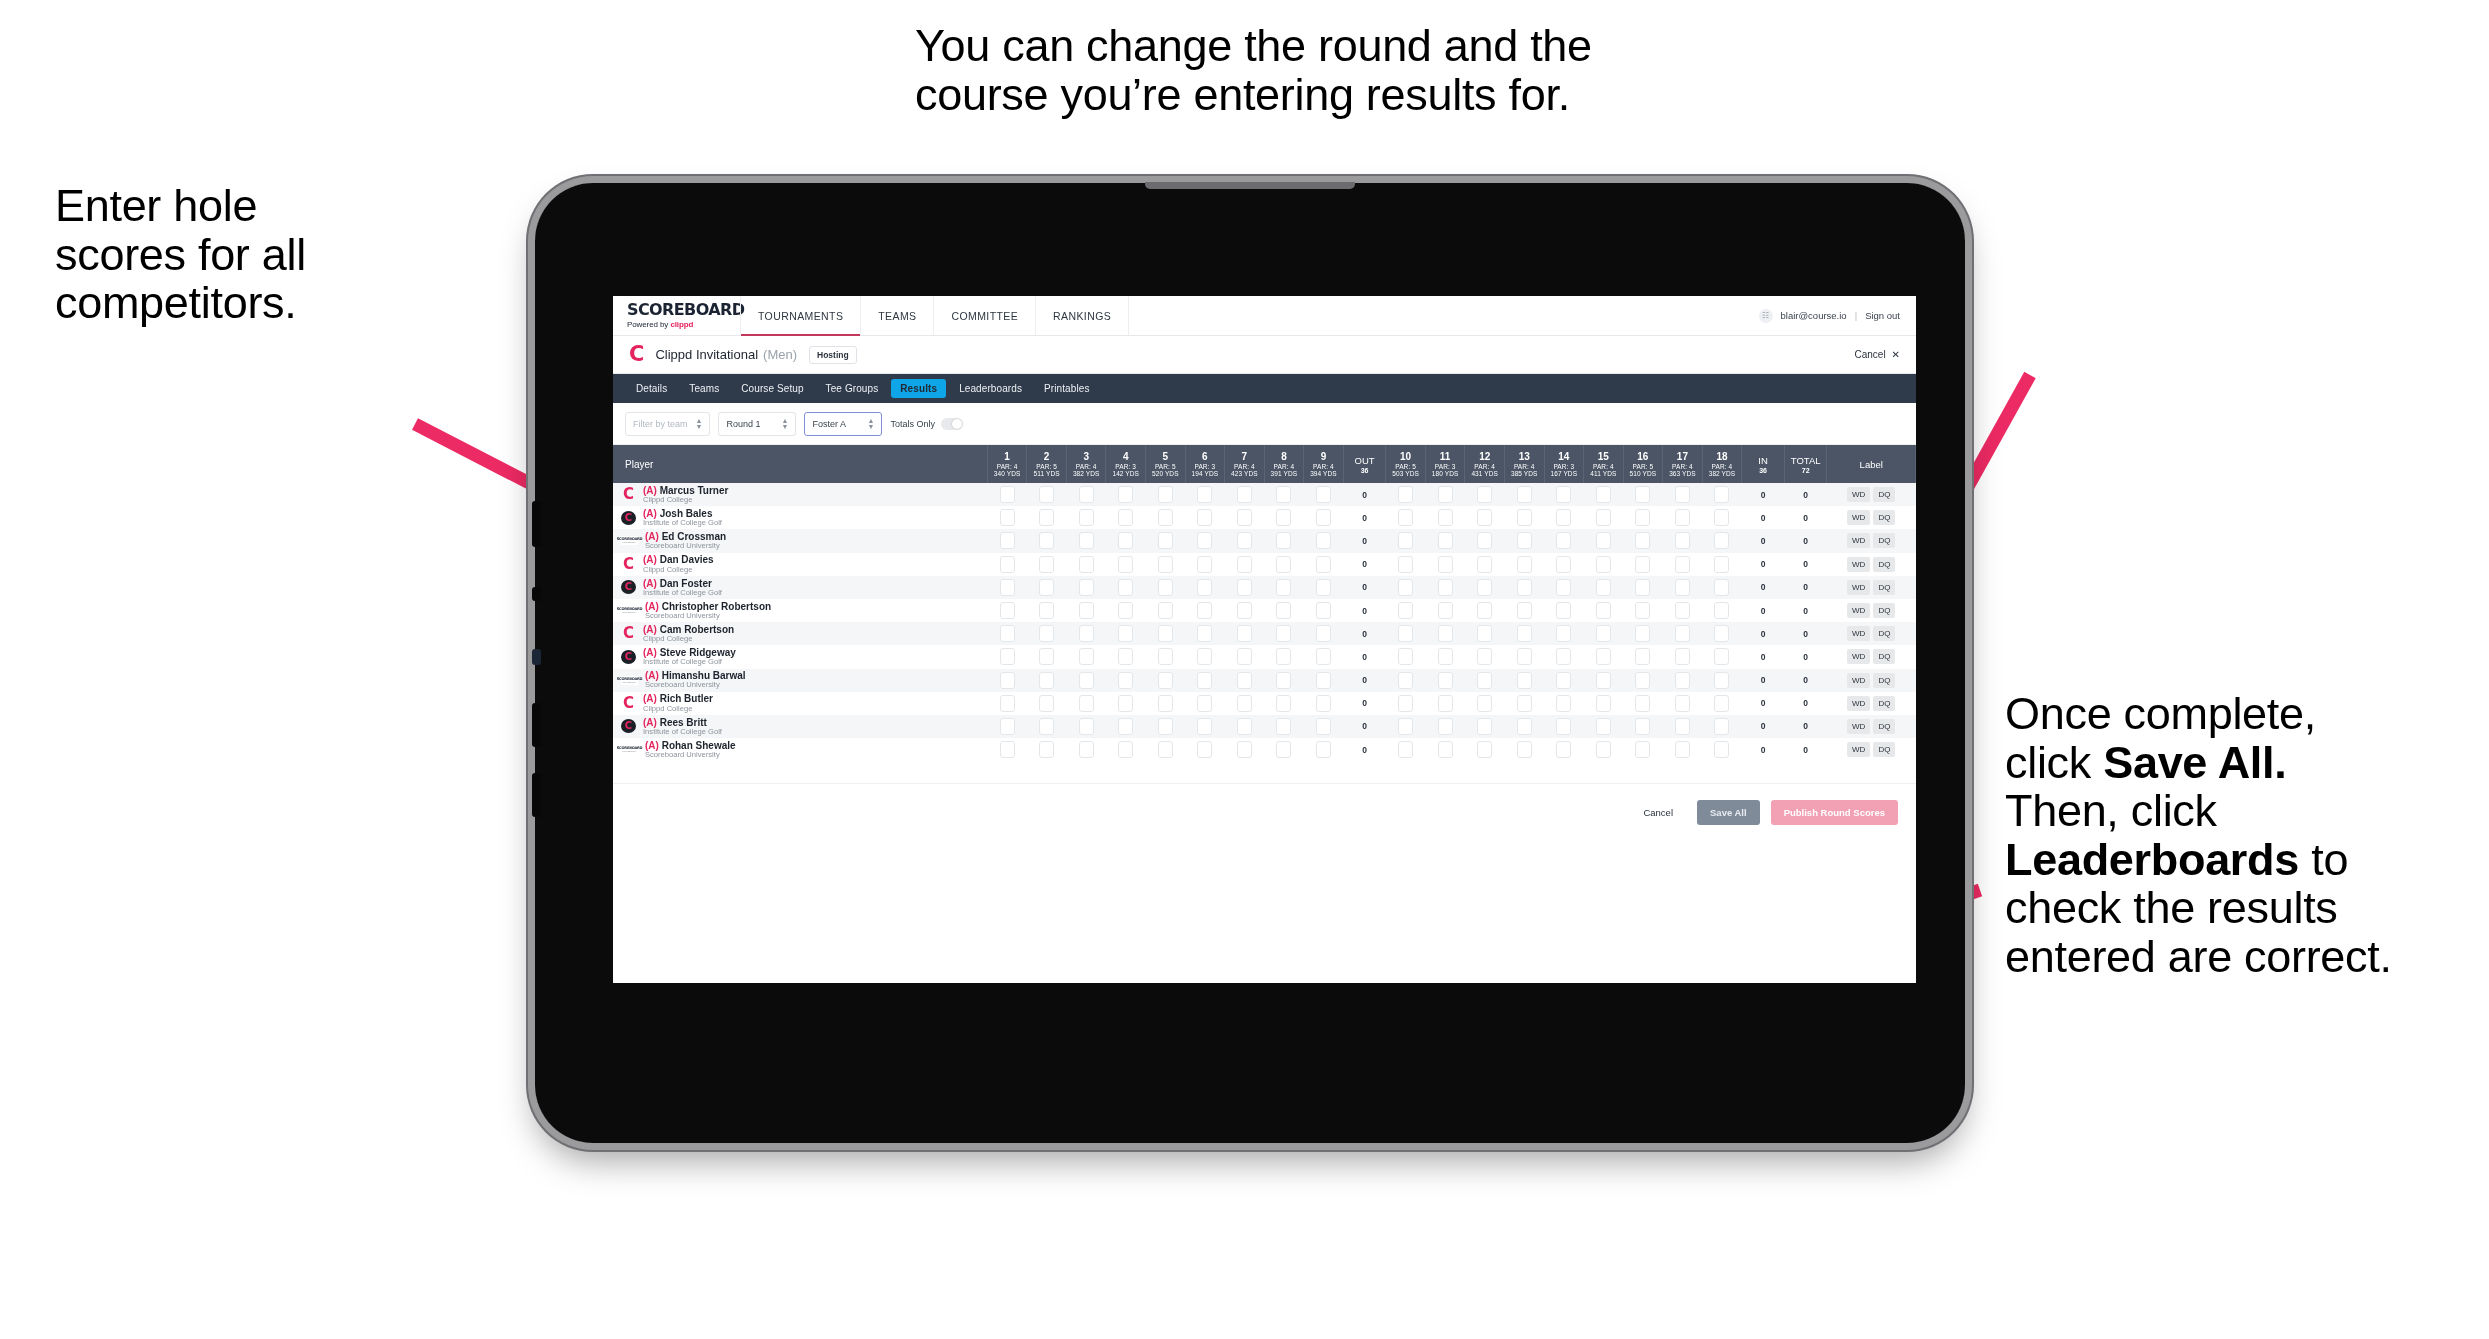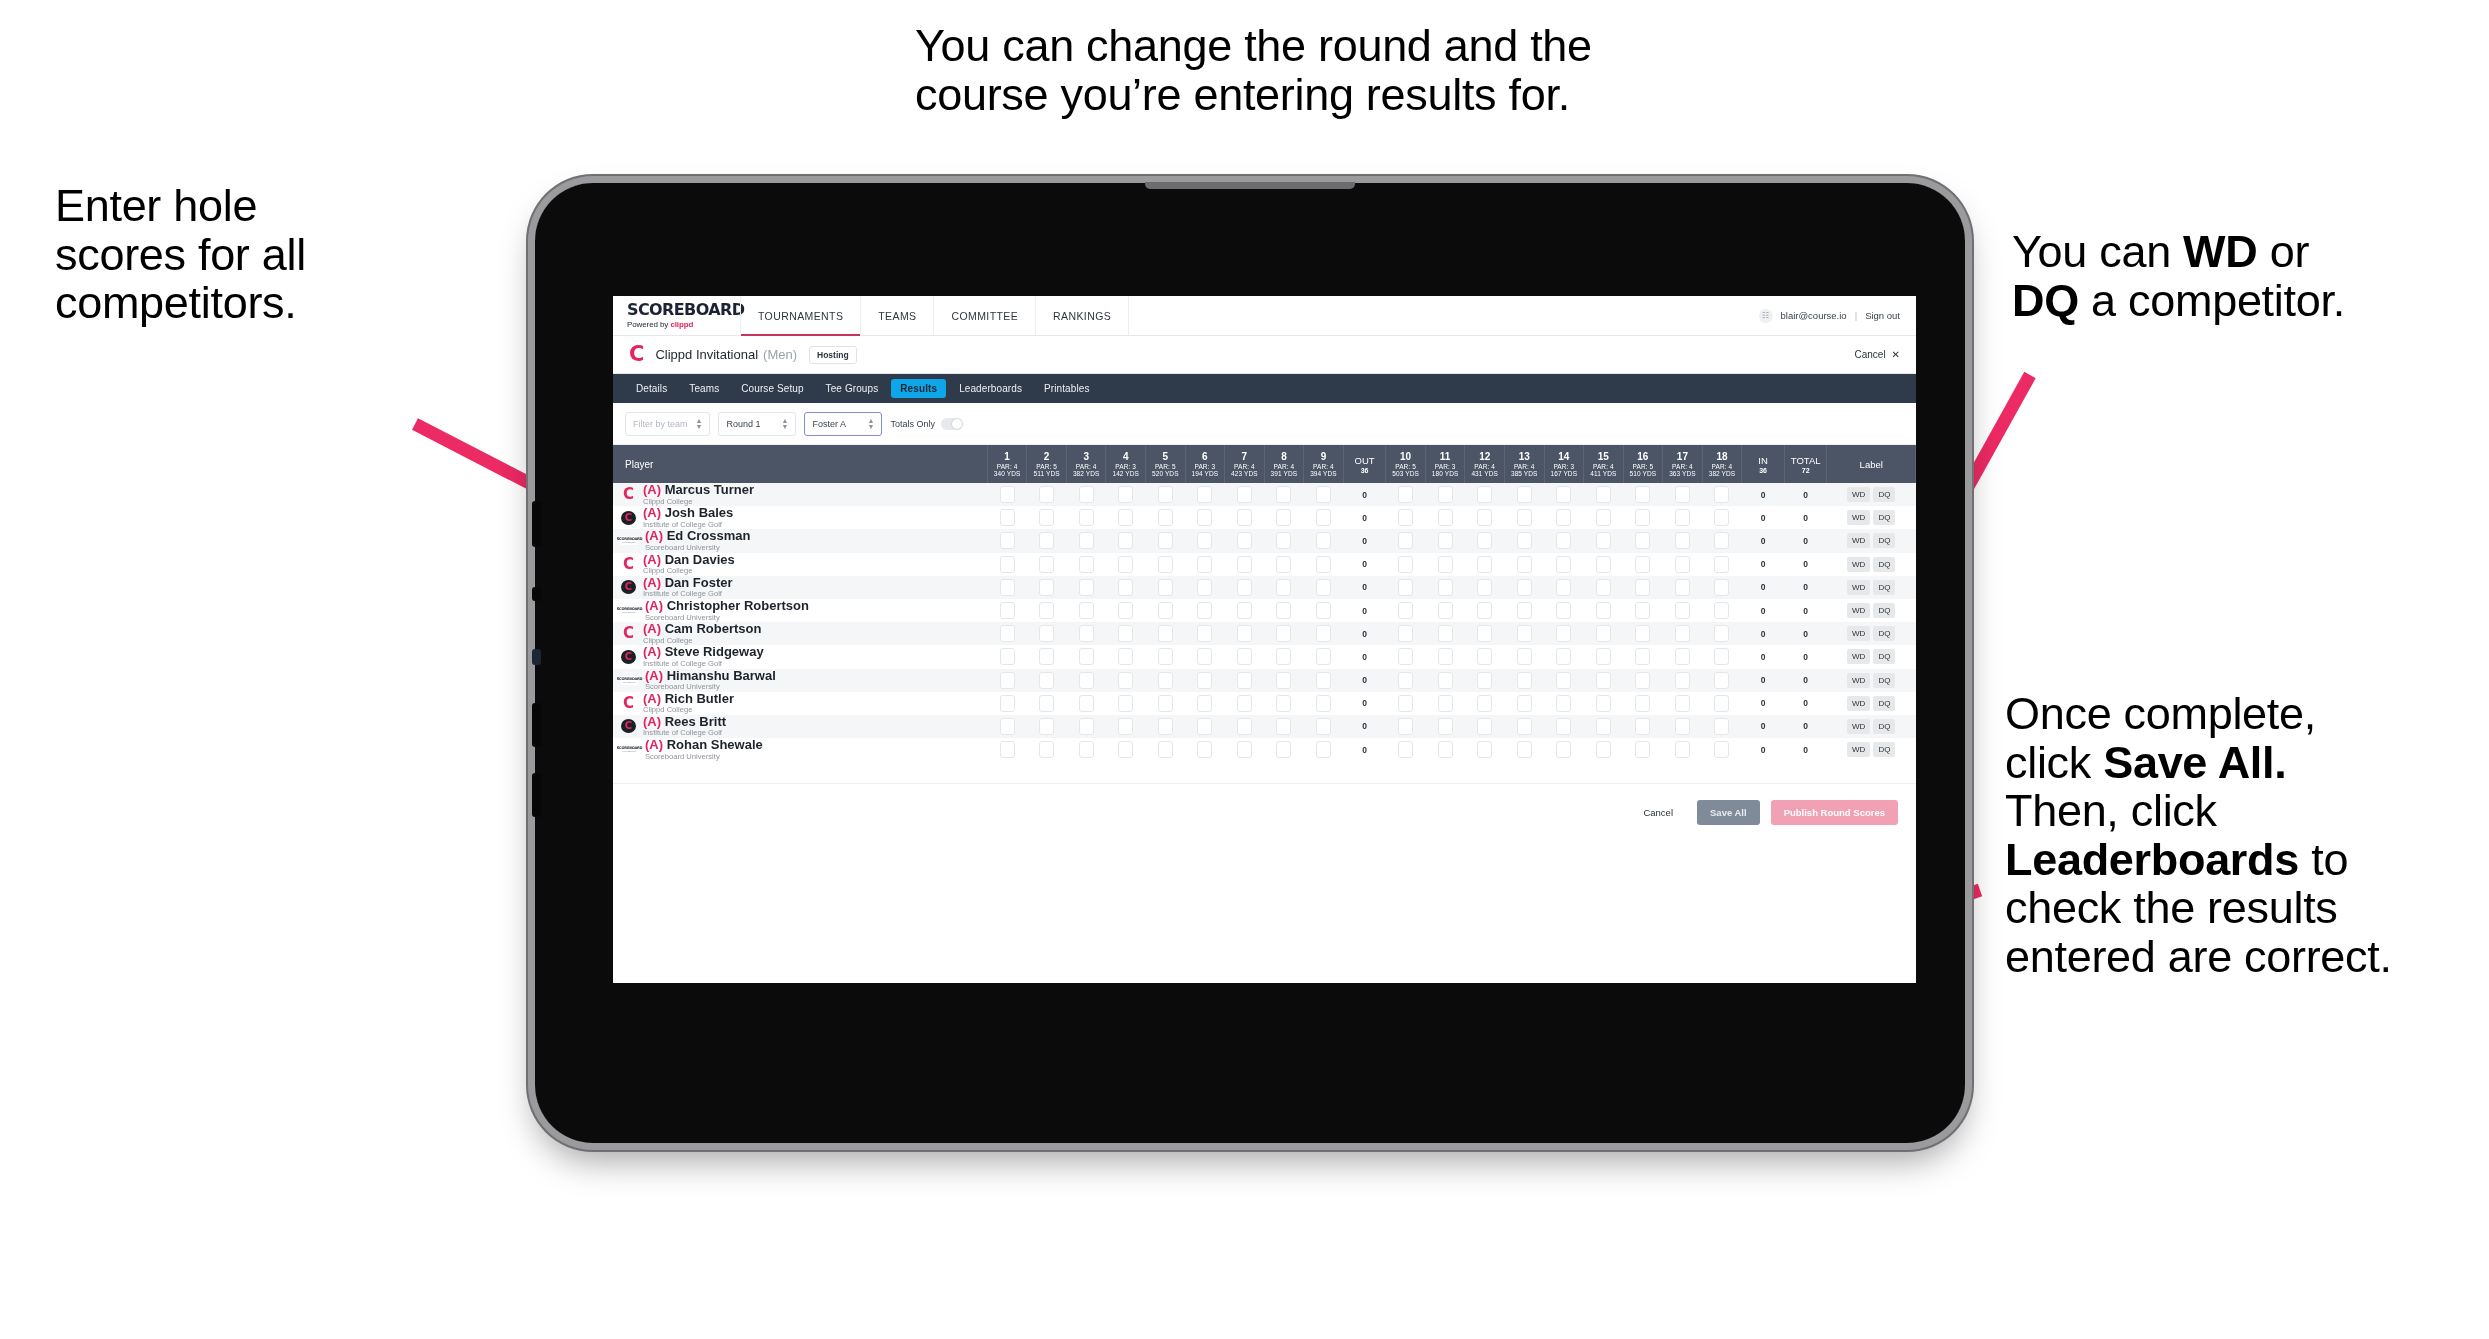--- a/index.html
+++ b/index.html
@@ -166,21 +166,21 @@
   td.player{
     text-align:left; padding-left:8px; display:flex; align-items:center; gap:7px; height:23.2px;
   }
   .av{ width:15px; height:15px; flex:0 0 15px; display:flex; align-items:center; justify-content:center; }
   .av.clippd{ color:#e4245e; font-family:"DejaVu Sans",sans-serif; font-weight:bold; font-size:15px; line-height:1; }
   .av.icg{ width:14px;height:14px;border-radius:50%;background:#1b1f26;color:#e4245e;font-family:"DejaVu Sans",sans-serif;font-weight:bold;font-size:10px;line-height:14px; }
   .av.sbu{ width:17px;height:9px;background:#fff;border:0; display:flex;flex-direction:column;align-items:center;justify-content:center;}
   .av.sbu .l1{ font-size:3.6px; font-weight:bold; letter-spacing:-0.2px; color:#1c2433; font-family:"DejaVu Sans",sans-serif;}
   .av.sbu .l2{ font-size:2.4px; color:#8d939c; }
   .pmeta{ line-height:1.12; }
-  .pname{ font-size:13px; font-weight:bold; color:#1d2franchise; color:#1d232c; }
+  .pname{ font-size:10px; font-weight:bold; color:#1d2franchise; color:#1d232c; }
   .pname .amt{ color:#e4245e; }
   .pteam{ font-size:7.6px; color:#8d939c; }
   .cellbox{
     width:15px; height:17px; border:1px solid #e4e7ea; border-radius:3px; background:#fff; margin:0 auto;
   }
   td.sum{ font-weight:bold; font-size:8.5px; }
   .wd, .dq{
     display:inline-block; background:#e6e8ea; color:#2c333d; font-size:8px;
     padding:3px 5px; border-radius:2px; min-width:20px;
   }
@@ -213,22 +213,20 @@
     <line x1="1580" y1="185" x2="1700" y2="400" stroke="#ec2a63" stroke-width="13" marker-end="url(#ah)"></line>
     <line x1="2030" y1="375" x2="1905" y2="600" stroke="#ec2a63" stroke-width="13" marker-end="url(#ah)"></line>
     <line x1="1980" y1="890" x2="1740" y2="975" stroke="#ec2a63" stroke-width="13" marker-end="url(#ah)"></line>
   </svg>
 
   <div class="callout" id="co-left">Enter hole
 scores for all
 competitors.</div>
   <div class="callout" id="co-top">You can change the round and the
 course you’re entering results for.</div>
-  <div class="callout" id="co-right1">You can <b>WD</b> or
-<b>DQ</b> a competitor.</div>
   <div class="callout" id="co-right2">Once complete,
 click <b>Save All.</b>
 Then, click
 <b>Leaderboards</b> to
 check the results
 entered are correct.</div>
 
   <div id="tablet">
     <div class="side-btn sb1"></div>
     <div class="side-btn sb2"></div>

